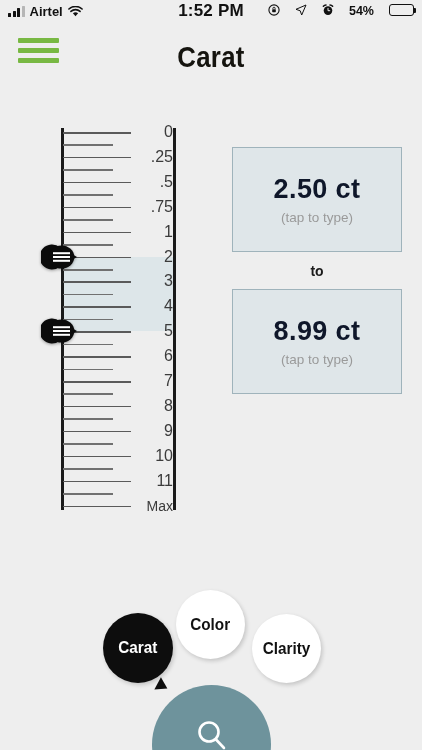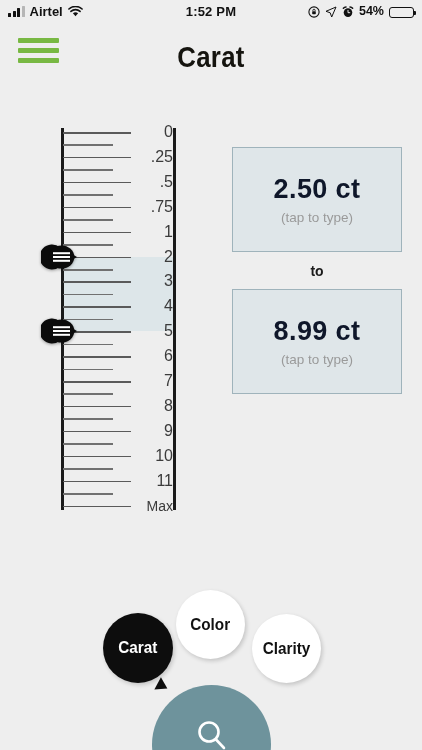--- a/index.html
+++ b/index.html
@@ -19,22 +19,22 @@
   .statusbar {
     position: absolute; top: 0; left: 0;
     width: 422px; height: 22px;
     display: flex; align-items: center;
     padding: 0 8px;
     font-size: 12.5px; font-weight: bold;
     color: #111;
   }
   .sb-left { display: flex; align-items: center; gap: 5px; flex: 1; }
   .sb-center { position: absolute; left: 0; right: 0; text-align: center;
-               font-size: 13px; font-weight: bold; letter-spacing: .2px; }
-  .sb-right { display: flex; align-items: flex-end; gap: 5px; margin-left: auto;
+               font-size: 17px; font-weight: bold; letter-spacing: .2px; }
+  .sb-right { display: flex; align-items: flex-start; gap: 15px; margin-left: auto;
               position: relative; z-index: 2; }
   .signal { display: flex; align-items: flex-end; gap: 1.5px; height: 11px; }
   .signal i { display: block; width: 3px; background: #111; border-radius: .5px; }
   .signal i:nth-child(1) { height: 4px; }
   .signal i:nth-child(2) { height: 6px; }
   .signal i:nth-child(3) { height: 8.5px; }
   .signal i:nth-child(4) { height: 11px; background: #b6b6b6; }
   .carrier { font-size: 13px; font-weight: bold; }
   .wifi { width: 15px; height: 11px; position: relative; }
   .wifi svg { display:block; }

